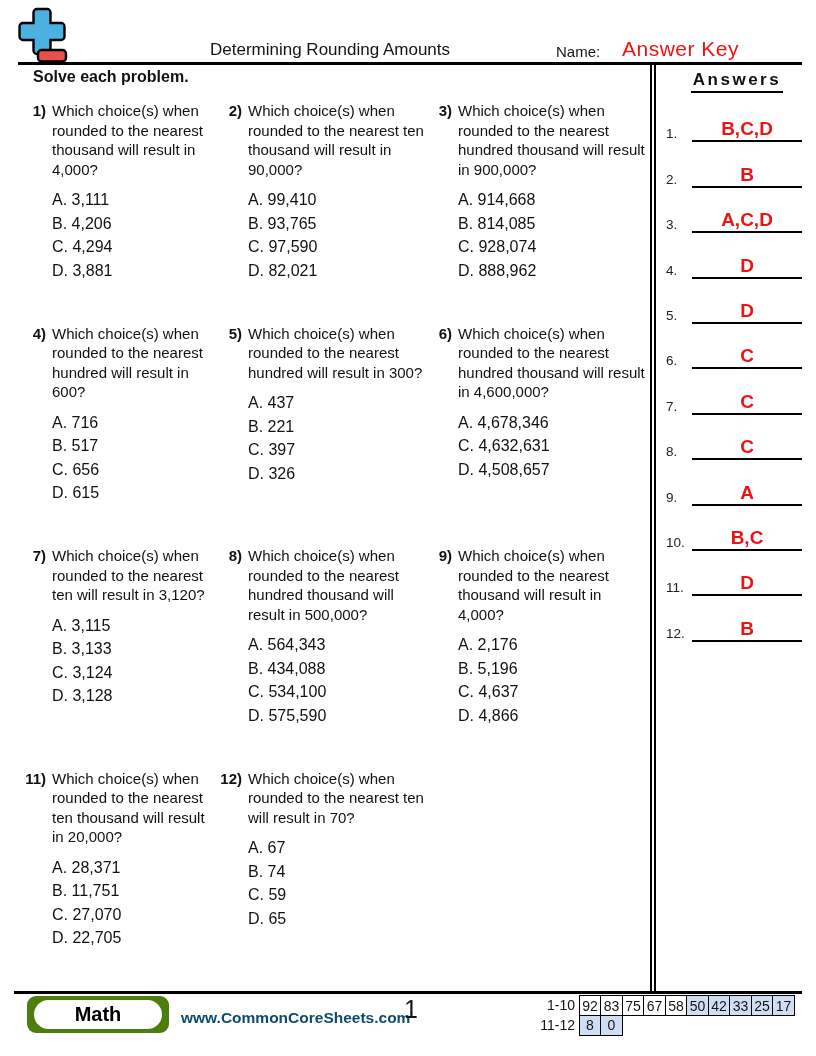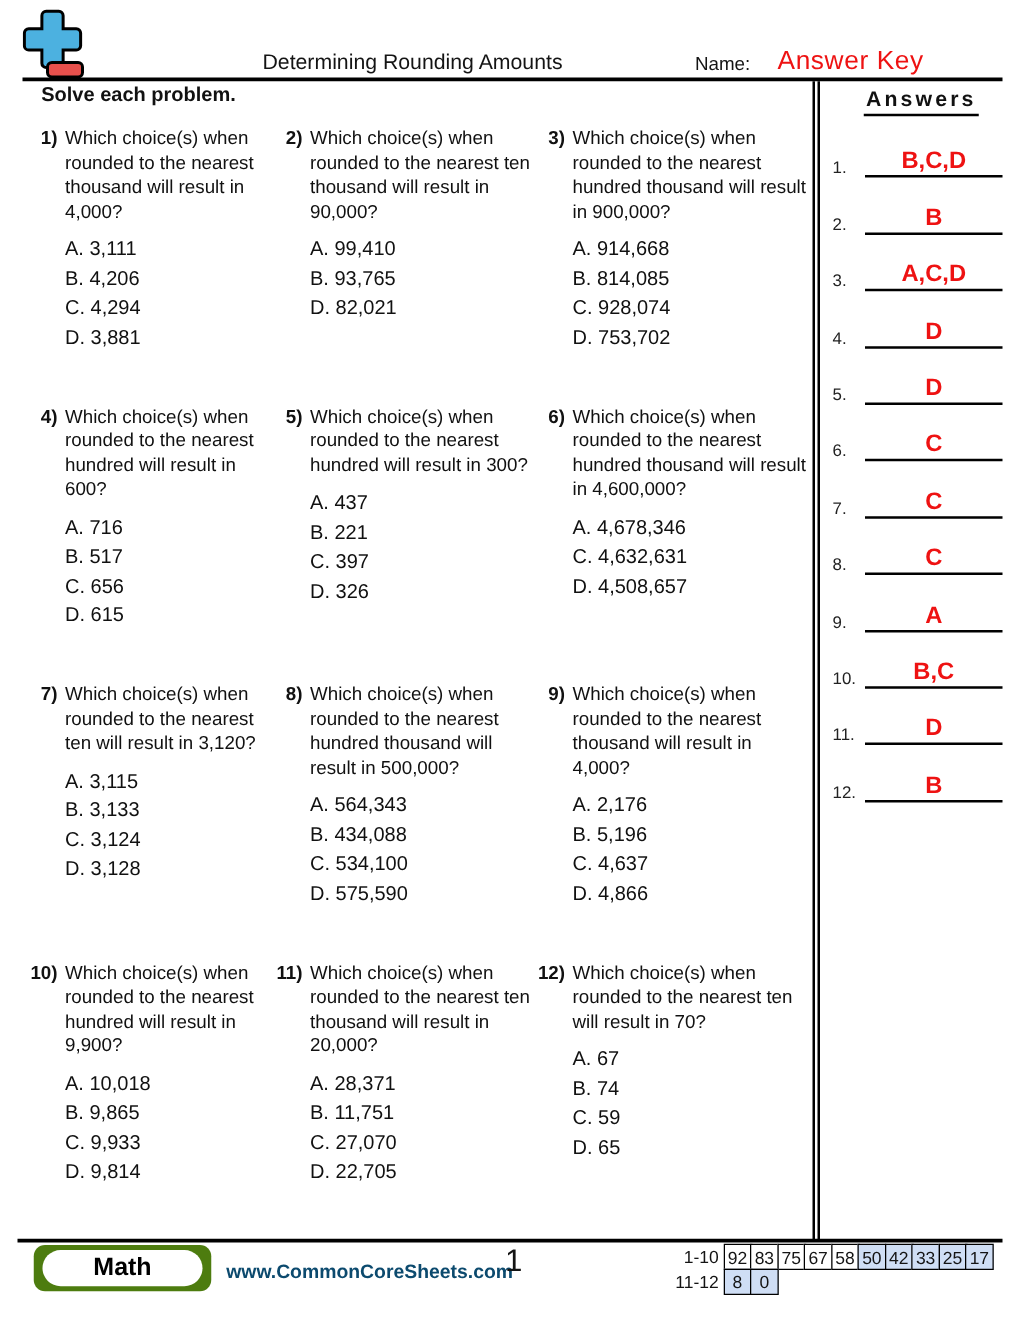--- a/index.html
+++ b/index.html
@@ -91,33 +91,34 @@
           </div>
         </div>
       </div>
       <div class="problem">
         <div class="p-num">2)</div>
         <div class="p-body">
           <div class="p-question">Which choice(s) when rounded to the nearest ten thousand will result in 90,000?</div>
           <div class="choices">
             <div class="choice">A. 99,410</div>
             <div class="choice">B. 93,765</div>
+            <div class="choice">C. 97,590</div>
             <div class="choice">D. 82,021</div>
           </div>
         </div>
       </div>
       <div class="problem">
         <div class="p-num">3)</div>
         <div class="p-body">
           <div class="p-question">Which choice(s) when rounded to the nearest hundred thousand will result in 900,000?</div>
           <div class="choices">
             <div class="choice">A. 914,668</div>
             <div class="choice">B. 814,085</div>
             <div class="choice">C. 928,074</div>
-            <div class="choice">D. 753,702</div>
+            <div class="choice">D. 888,962</div>
           </div>
         </div>
       </div>
       <div class="problem">
         <div class="p-num">4)</div>
         <div class="p-body">
           <div class="p-question">Which choice(s) when rounded to the nearest hundred will result in 600?</div>
           <div class="choices">
             <div class="choice">A. 716</div>
             <div class="choice">B. 517</div>
@@ -175,32 +176,20 @@
       </div>
       <div class="problem">
         <div class="p-num">9)</div>
         <div class="p-body">
           <div class="p-question">Which choice(s) when rounded to the nearest thousand will result in 4,000?</div>
           <div class="choices">
             <div class="choice">A. 2,176</div>
             <div class="choice">B. 5,196</div>
             <div class="choice">C. 4,637</div>
             <div class="choice">D. 4,866</div>
-          </div>
-        </div>
-      </div>
-      <div class="problem">
-        <div class="p-num">10)</div>
-        <div class="p-body">
-          <div class="p-question">Which choice(s) when rounded to the nearest hundred will result in 9,900?</div>
-          <div class="choices">
-            <div class="choice">A. 10,018</div>
-            <div class="choice">B. 9,865</div>
-            <div class="choice">C. 9,933</div>
-            <div class="choice">D. 9,814</div>
           </div>
         </div>
       </div>
       <div class="problem">
         <div class="p-num">11)</div>
         <div class="p-body">
           <div class="p-question">Which choice(s) when rounded to the nearest ten thousand will result in 20,000?</div>
           <div class="choices">
             <div class="choice">A. 28,371</div>
             <div class="choice">B. 11,751</div>

